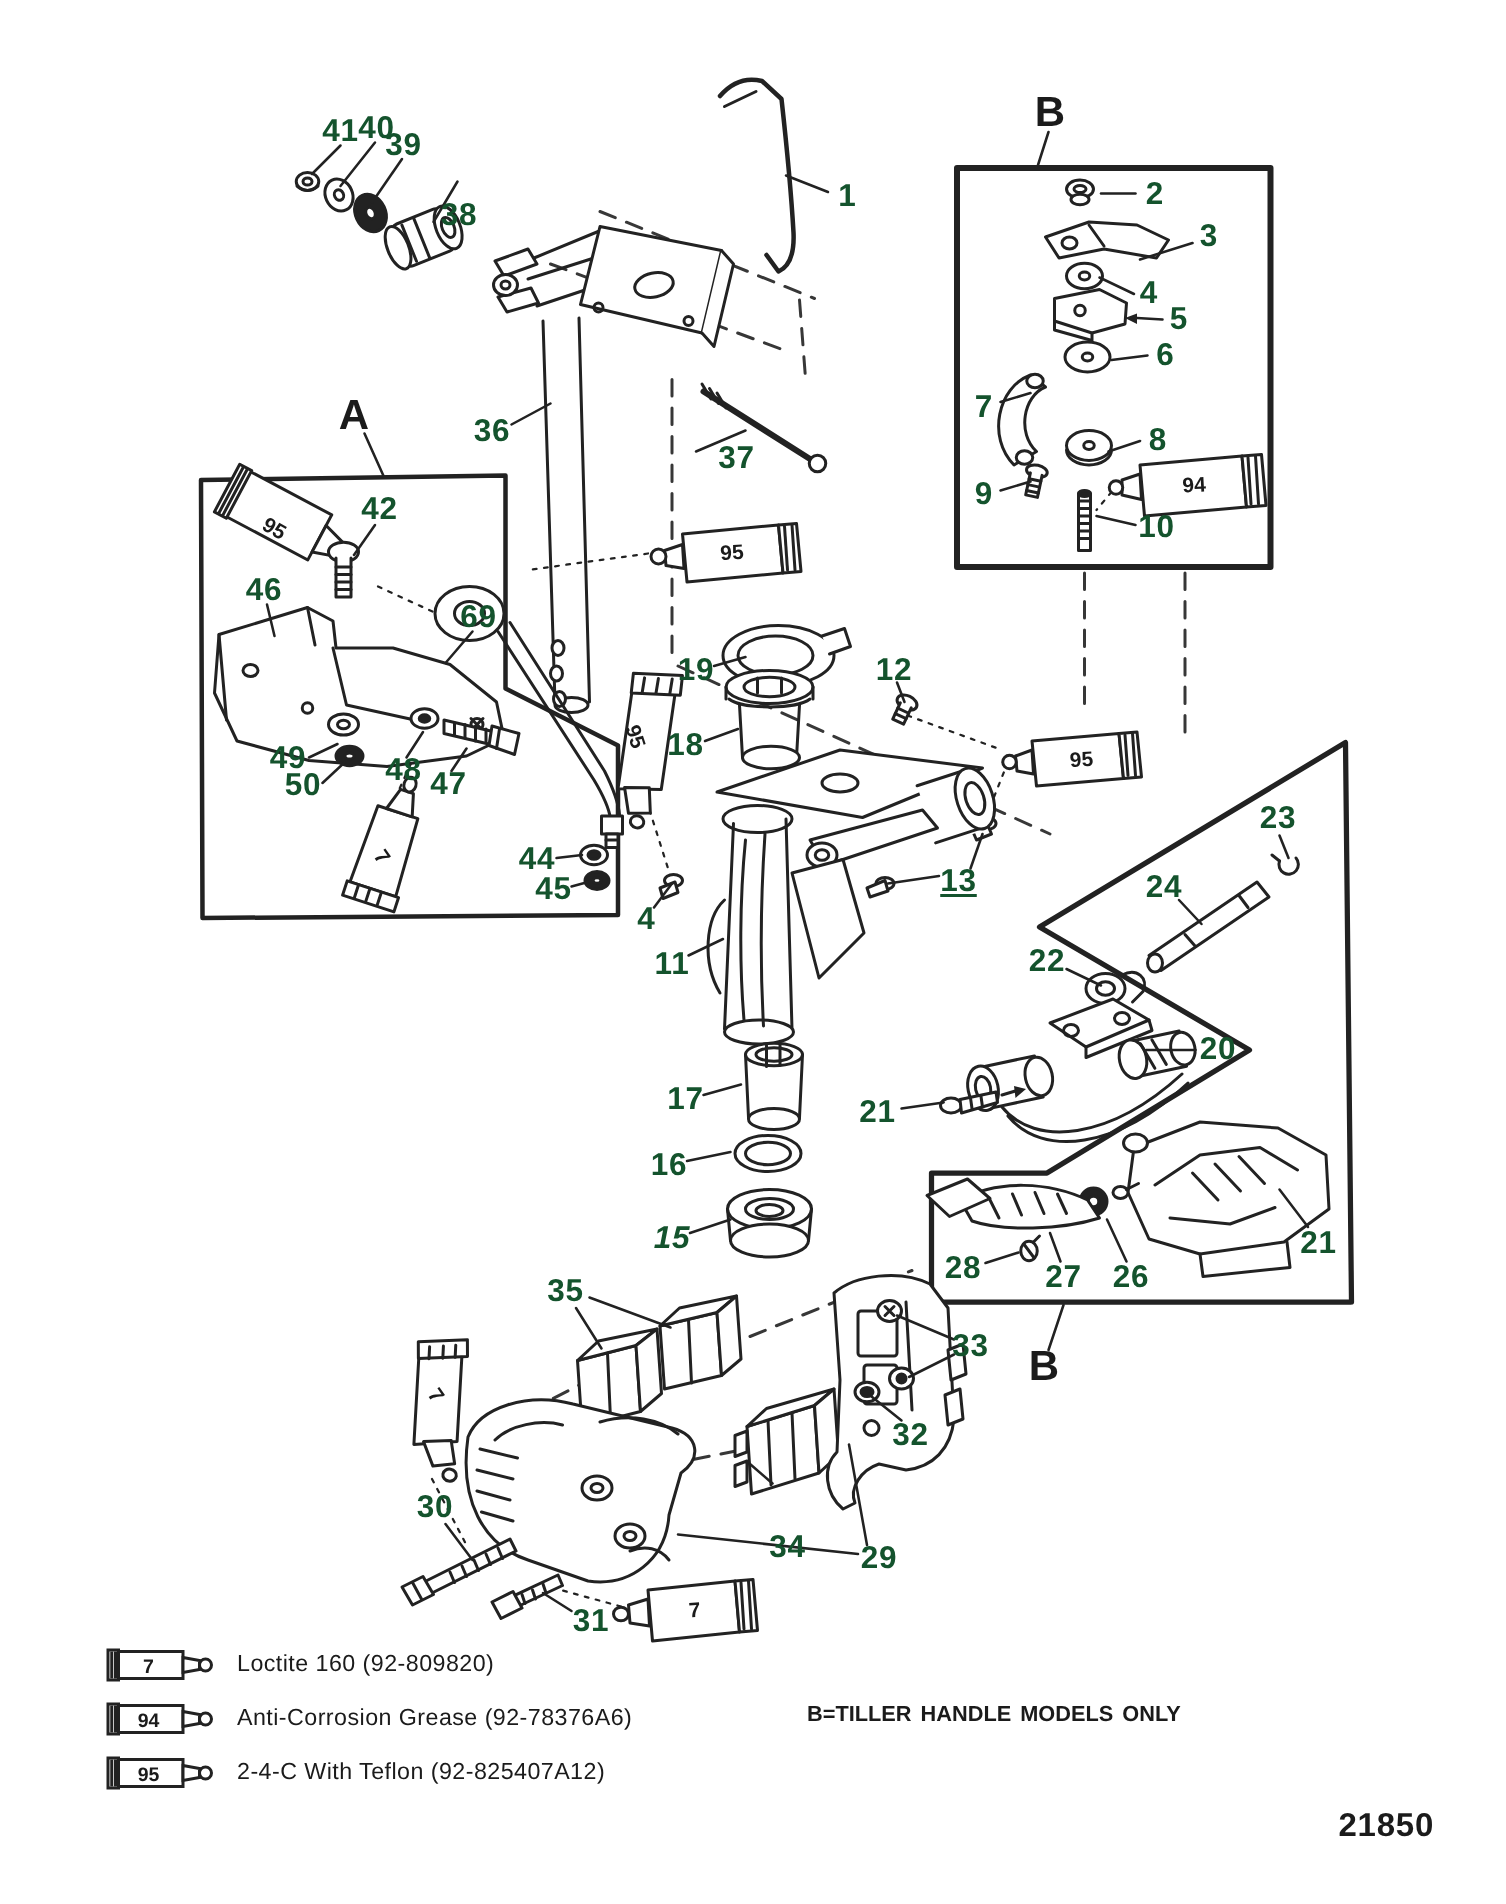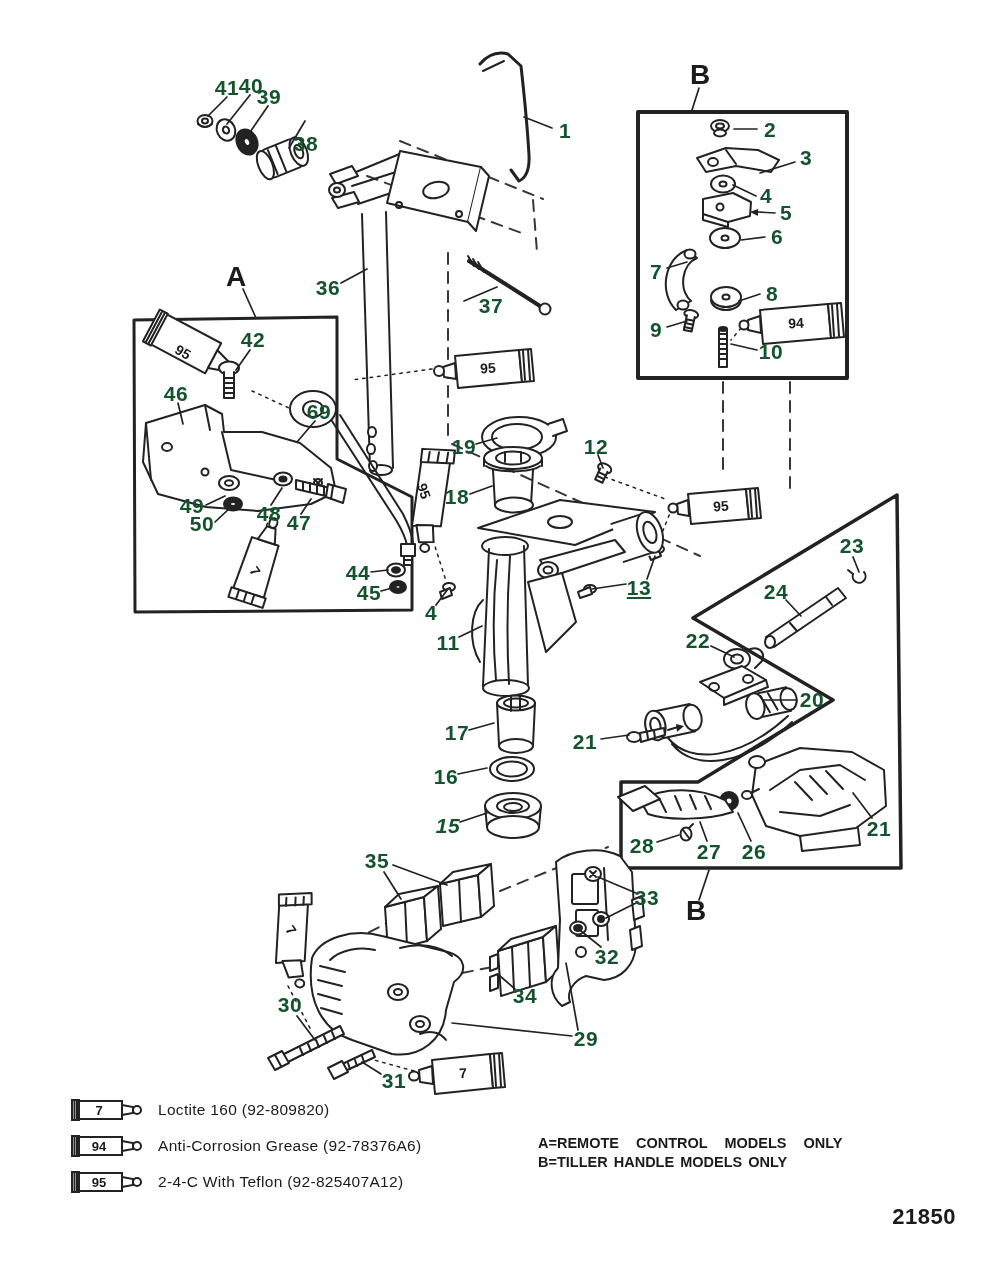--- a/index.html
+++ b/index.html
@@ -584,21 +584,21 @@
       <div class="callout" style="left: 776px; top: 592px;">24</div>
       <div class="callout" style="left: 879px; top: 829px;">21</div>
       <div class="callout" style="left: 754px; top: 852px;">26</div>
       <div class="callout" style="left: 709px; top: 852px;">27</div>
       <div class="callout" style="left: 642px; top: 846px;">28</div>
       <div class="callout" style="left: 586px; top: 1039px;">29</div>
       <div class="callout" style="left: 290px; top: 1005px;">30</div>
       <div class="callout" style="left: 394px; top: 1081px;">31</div>
       <div class="callout" style="left: 607px; top: 957px;">32</div>
       <div class="callout" style="left: 647px; top: 898px;">33</div>
-      <div class="callout" style="left: 525px; top: 996px;">34</div>
+      <div class="callout" style="left: 525px; top: 1032px;">34</div>
       <div class="callout" style="left: 377px; top: 861px;">35</div>
       <div class="callout" style="left: 328px; top: 288px;">36</div>
       <div class="callout" style="left: 451px; top: 306px; margin-left: 40px;">37</div>
       <div class="callout" style="left: 306px; top: 112px; margin-top: 32px;">38</div>
       <div class="callout" style="left: 269px; top: 97px;">39</div>
       <div class="callout" style="left: 251px; top: 86px;">40</div>
       <div class="callout" style="left: 227px; top: 88px;">41</div>
       <div class="callout" style="left: 253px; top: 340px;">42</div>
       <div class="callout" style="left: 319px; top: 412px;">69</div>
       <div class="callout" style="left: 358px; top: 573px;">44</div>
@@ -654,19 +654,18 @@
       <rect x="9" y="4" width="43" height="18" fill="#fff"></rect>
       <polygon points="52,8 63,10 63,16 52,18" fill="#fff"></polygon>
       <circle cx="67" cy="13" r="4" fill="#fff"></circle>
       <text x="29" y="18" text-anchor="middle" font-family="Liberation Sans, sans-serif" font-size="13" font-weight="bold" fill="#1b1b1b" stroke="none">95</text>
     </svg>
     <span class="legend-text">2-4-C  With Teflon (92-825407A12)</span>
   </div>
 </div>
 
 <div id="notes">
-  <div id="note-a">A=REMOTE CONTROL MODELS ONLY</div>
   <div id="note-b">B=TILLER HANDLE MODELS ONLY</div>
 </div>
 
 <div id="drawing-number">21850</div>
 
 </div>
 
 </body></html>

